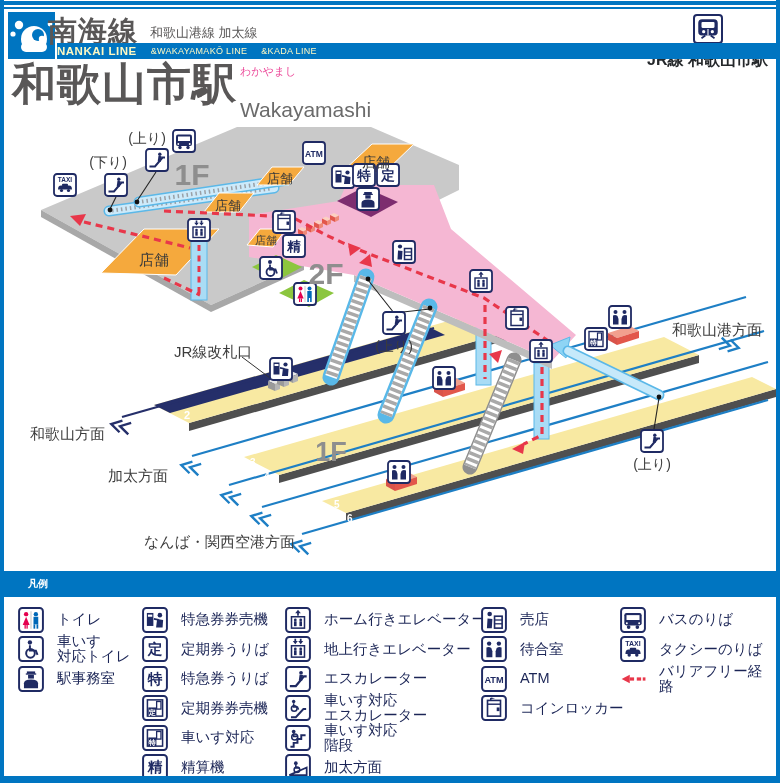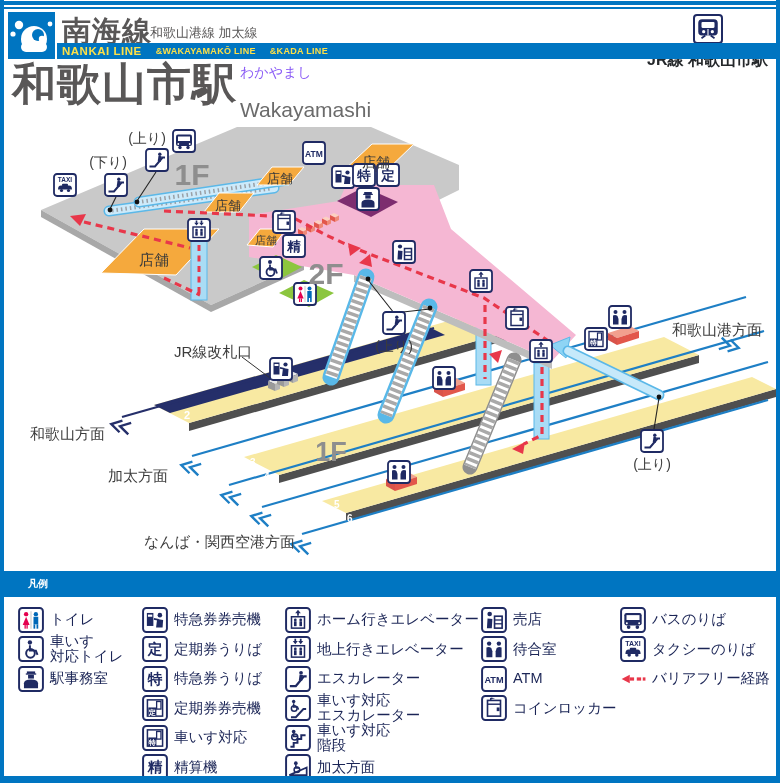--- a/index.html
+++ b/index.html
@@ -4,38 +4,38 @@
 <style>
   html,body{margin:0;padding:0;background:#fff;}
   .page{position:relative;width:780px;height:783px;box-sizing:border-box;
         background:#fff;font-family:"Liberation Sans","DejaVu Sans",sans-serif;
         border-left:4px solid #0075c1;border-right:4px solid #0075c1;overflow:hidden;}
   .rule-a{height:4px;background:#0075c1;margin-top:1px;}
   .rule-b{height:2px;background:#0075c1;margin-top:2px;}
   
   .hdr{position:relative;height:47px;margin-top:3px;}
   .logo{position:absolute;left:4px;top:0;width:47px;height:47px;background:#0075c1;}
-  .hline{position:absolute;left:58px;top:0;font-size:29px;font-weight:600;color:#595757;letter-spacing:1px;}
+  .hline{position:absolute;left:44px;top:0;font-size:29px;font-weight:600;color:#595757;letter-spacing:1px;}
   .hsub{position:absolute;left:146px;top:12px;font-size:13px;color:#595757;}
-  .hbar{position:absolute;left:53px;right:0;bottom:0;height:16px;background:#0075c1;color:#fde047;display:flex;align-items:center;gap:14px;padding-left:5px;font-weight:bold;}
+  .hbar{position:absolute;left:53px;right:0;bottom:0;height:16px;background:#0075c1;color:#fef9c3;display:flex;align-items:center;gap:14px;}
   .hbar b{font-size:11.5px;letter-spacing:.5px;}
   .hbar span{font-size:9px;letter-spacing:.3px;}
   .jrbox{position:absolute;right:8px;top:2px;display:flex;align-items:center;gap:6px;flex-direction:column;}
   .jrbox .tico{width:26px;height:26px;border:2px solid #1f2a63;border-radius:4px;background:#fff;}
   .jrbox .jrt{font-size:16px;color:#25282b;font-weight:600;}
   .stn{position:relative;height:58px;}
   .stn .ja{position:absolute;left:8px;top:-4px;font-size:44px;color:#595757;font-weight:600;letter-spacing:1px;}
-  .stn .kana{position:absolute;left:236px;top:5px;font-size:14px;color:#8b5cf6;}
+  .stn .kana{position:absolute;left:236px;top:5px;font-size:11px;color:#ec4899;}
   .stn .en{position:absolute;left:236px;top:39px;font-size:21px;color:#6b6b6b;}
   
   .lgbar{height:26px;background:#0075c1;color:#fff;font-size:10px;font-weight:700;
          line-height:26px;padding-left:24px;margin:2px 0 0 0;}
   .lgbody{position:relative;height:180px;}
   .lg-col{position:absolute;top:8px;display:flex;flex-direction:column;}
-  .lg-item{display:flex;align-items:center;gap:6px;height:29.5px;}
+  .lg-item{display:flex;align-items:center;gap:13px;height:29.5px;}
   .lg-ic{width:26px;height:26px;flex:0 0 26px;}
   .lg-label{font-size:14.5px;color:#1b2556;white-space:pre-line;line-height:15px;font-weight:500;}
   .bbar{position:absolute;left:0;right:0;bottom:0;height:7px;background:#0075c1;}
   svg text{font-family:"Liberation Sans","DejaVu Sans",sans-serif;}
 </style>
 </head>
 <body>
 
 <div class="page">
   <div class="rule-a"></div><div class="rule-b"></div>

